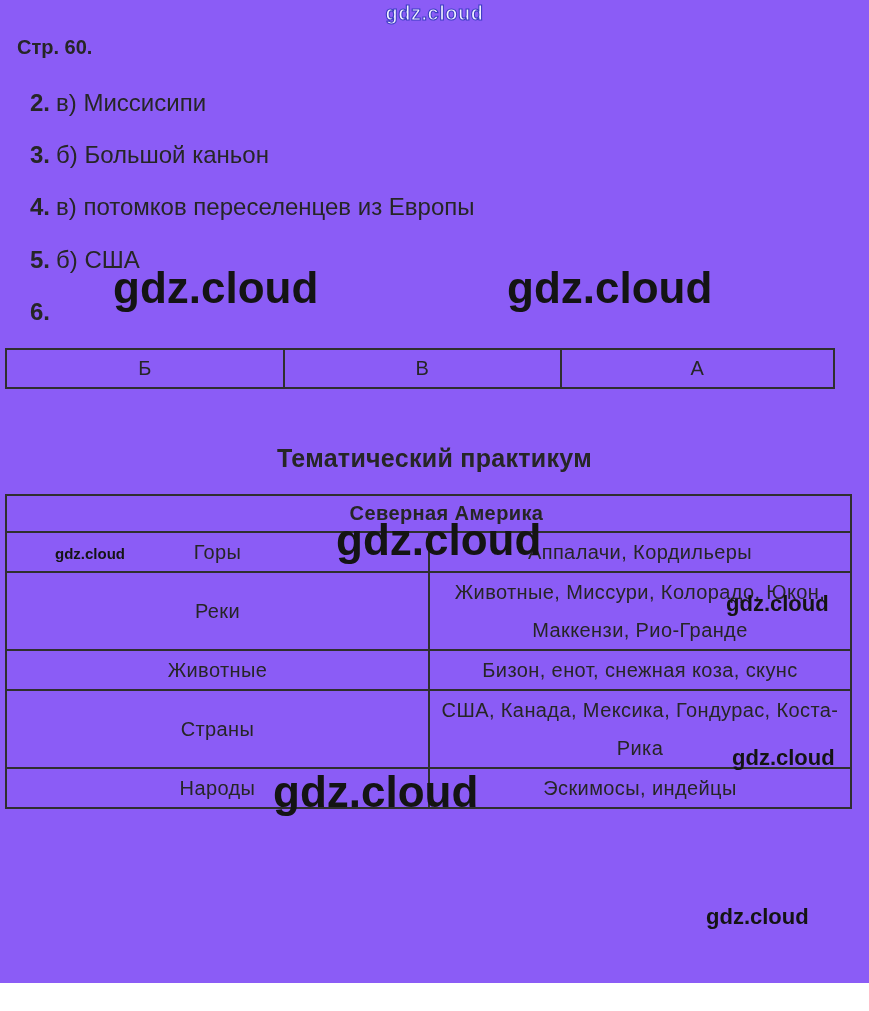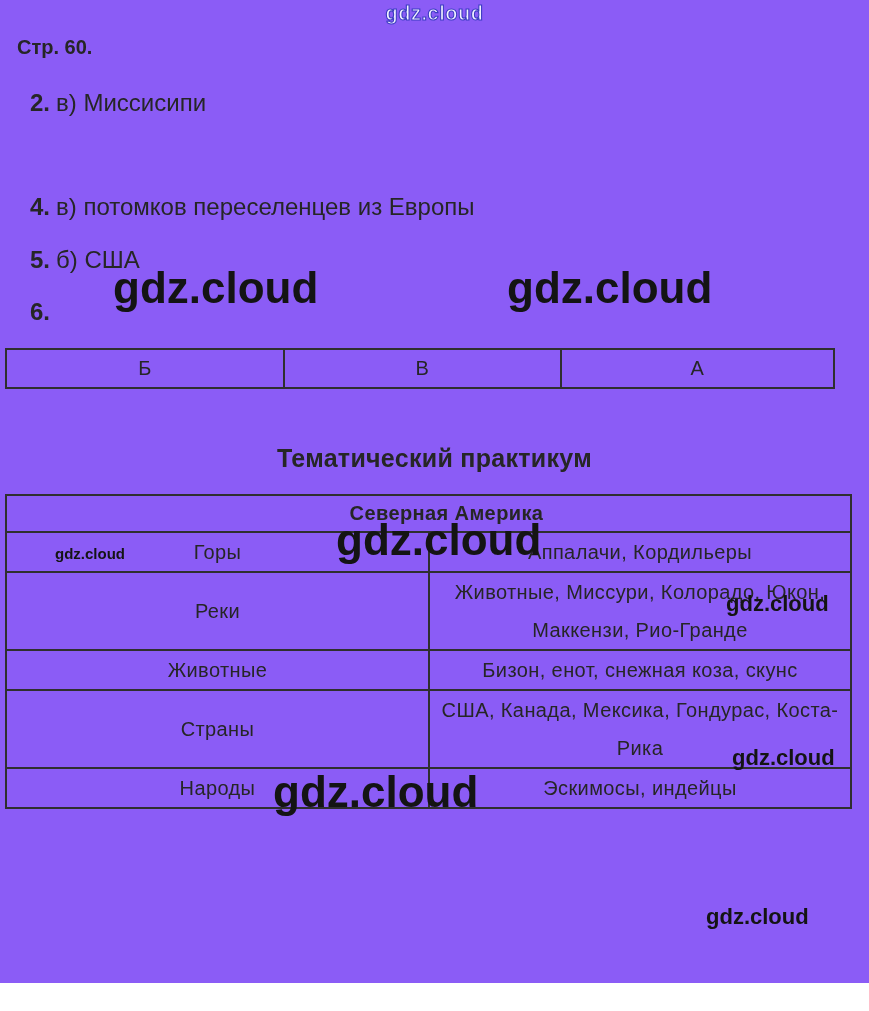--- a/index.html
+++ b/index.html
@@ -61,20 +61,23 @@
 <body>
 
 <div class="page">
 
   <div class="abs wm-blue">gdz.cloud</div>
 
   <div class="abs page-heading">Стр. 60.</div>
 
   <div class="abs answer" style="top:89px">
     <span class="num">2.</span><span>в) Миссисипи</span>
+  </div>
+  <div class="abs answer" style="top:141px">
+    <span class="num">3.</span><span>б) Большой каньон</span>
   </div>
   <div class="abs answer" style="top:193px">
     <span class="num">4.</span><span>в) потомков переселенцев из Европы</span>
   </div>
   <div class="abs answer" style="top:246px">
     <span class="num">5.</span><span>б) США</span>
   </div>
   <div class="abs answer" style="top:298px">
     <span class="num">6.</span><span></span>
   </div>

